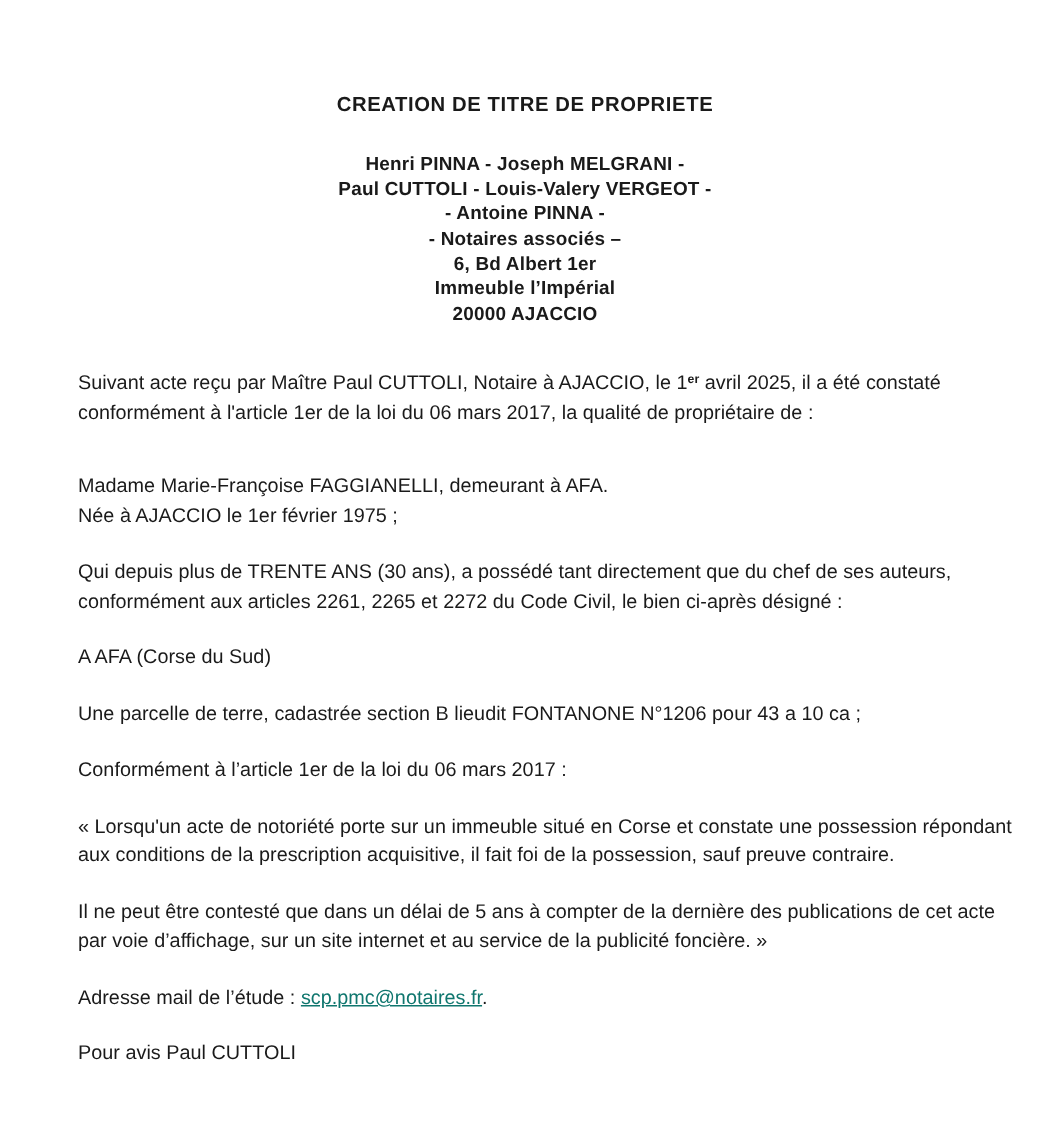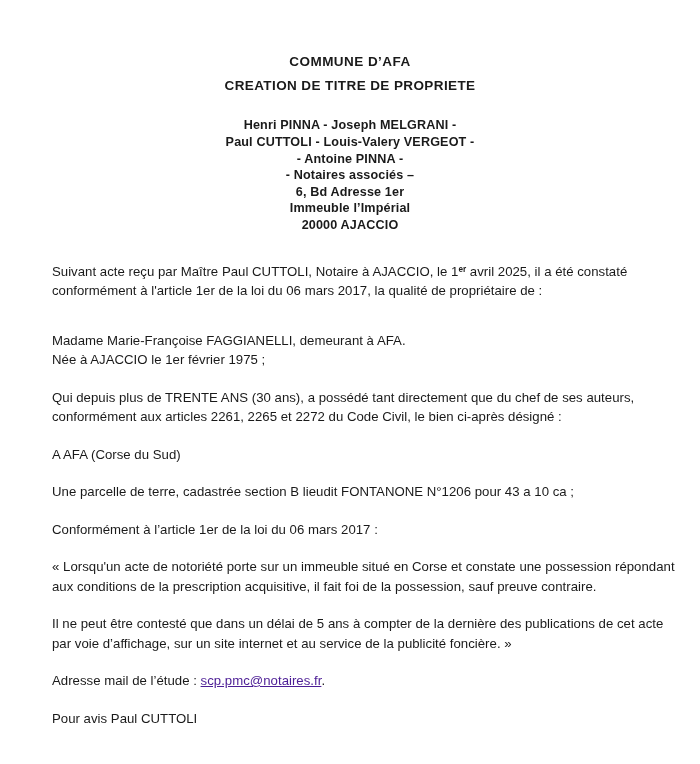--- a/index.html
+++ b/index.html
@@ -69,40 +69,39 @@
   }
   sup.ordinal {
     font-size: 0.62em;
     vertical-align: 0.46em;
     line-height: 0;
     font-weight: bold;
     letter-spacing: 0;
   }
   .maillink {
     text-decoration: underline;
-    color: #4c1d95;
+    color: #0f766e;
   }
 </style>
 </head>
 <body>
 
 <div class="page">
 
   <div class="letterhead">
 
-    <div class="commune-title">COMMUNE D’AFA</div>
 
     <div class="doc-title">CREATION DE TITRE DE PROPRIETE</div>
 
     <div class="notaries">
       <div>Henri PINNA - Joseph MELGRANI -</div>
       <div>Paul CUTTOLI - Louis-Valery VERGEOT -</div>
       <div>- Antoine PINNA -</div>
       <div>- Notaires associés –</div>
-      <div>6, Bd Adresse 1er</div>
+      <div>6, Bd Albert 1er</div>
       <div>Immeuble l’Impérial</div>
       <div>20000 AJACCIO</div>
     </div>
   </div>
 
   <div class="body-copy">
 
     <p class="para"><span>Suivant acte reçu par Maître Paul CUTTOLI, Notaire à AJACCIO, le 1</span><sup class="ordinal">er</sup><span> avril 2025, il a été constaté conformément à l'article 1er de la loi du 06 mars 2017, la qualité de propriétaire de :</span></p>
 
     <p class="para" style="white-space: pre-line; margin-top: 30px;">Madame Marie-Françoise FAGGIANELLI, demeurant à AFA.

